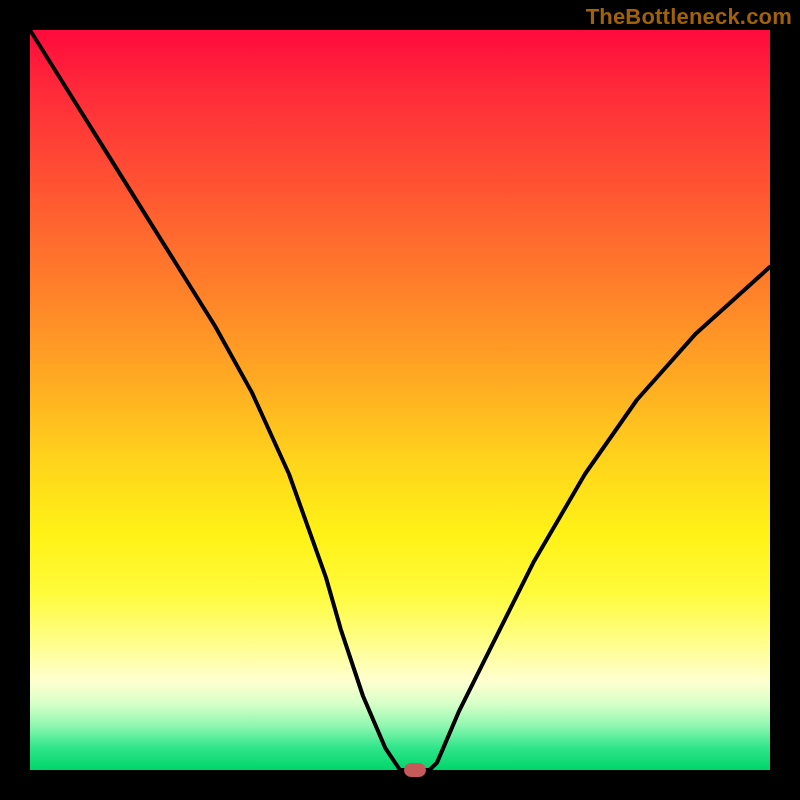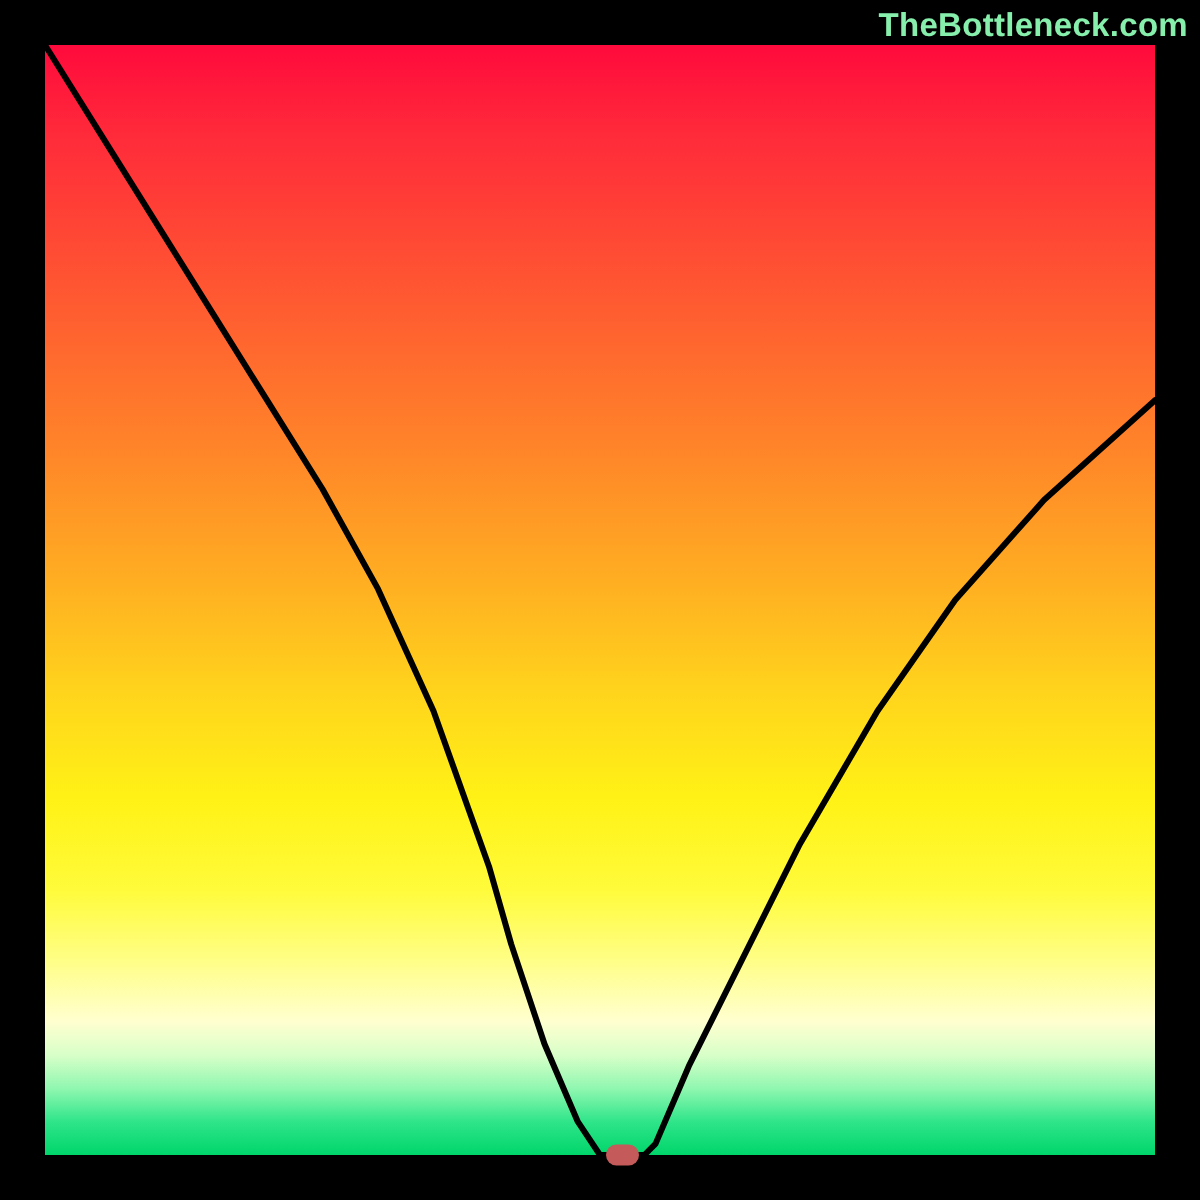--- a/index.html
+++ b/index.html
@@ -40,21 +40,21 @@
       #d8ffc8 91%,
       #90f7b0 94%,
       #2fe58a 97%,
       #00d56a 100%
     );
   }
   .watermark {
     position: absolute;
     top: 4px;
     right: 8px;
-    color: #86efac;
+    color: #a16207;
     font-size: 22px;
     font-weight: 600;
     letter-spacing: 0.2px;
     user-select: none;
   }
   svg.curve {
     position: absolute;
     left: 0;
     top: 0;
     width: 740px;

